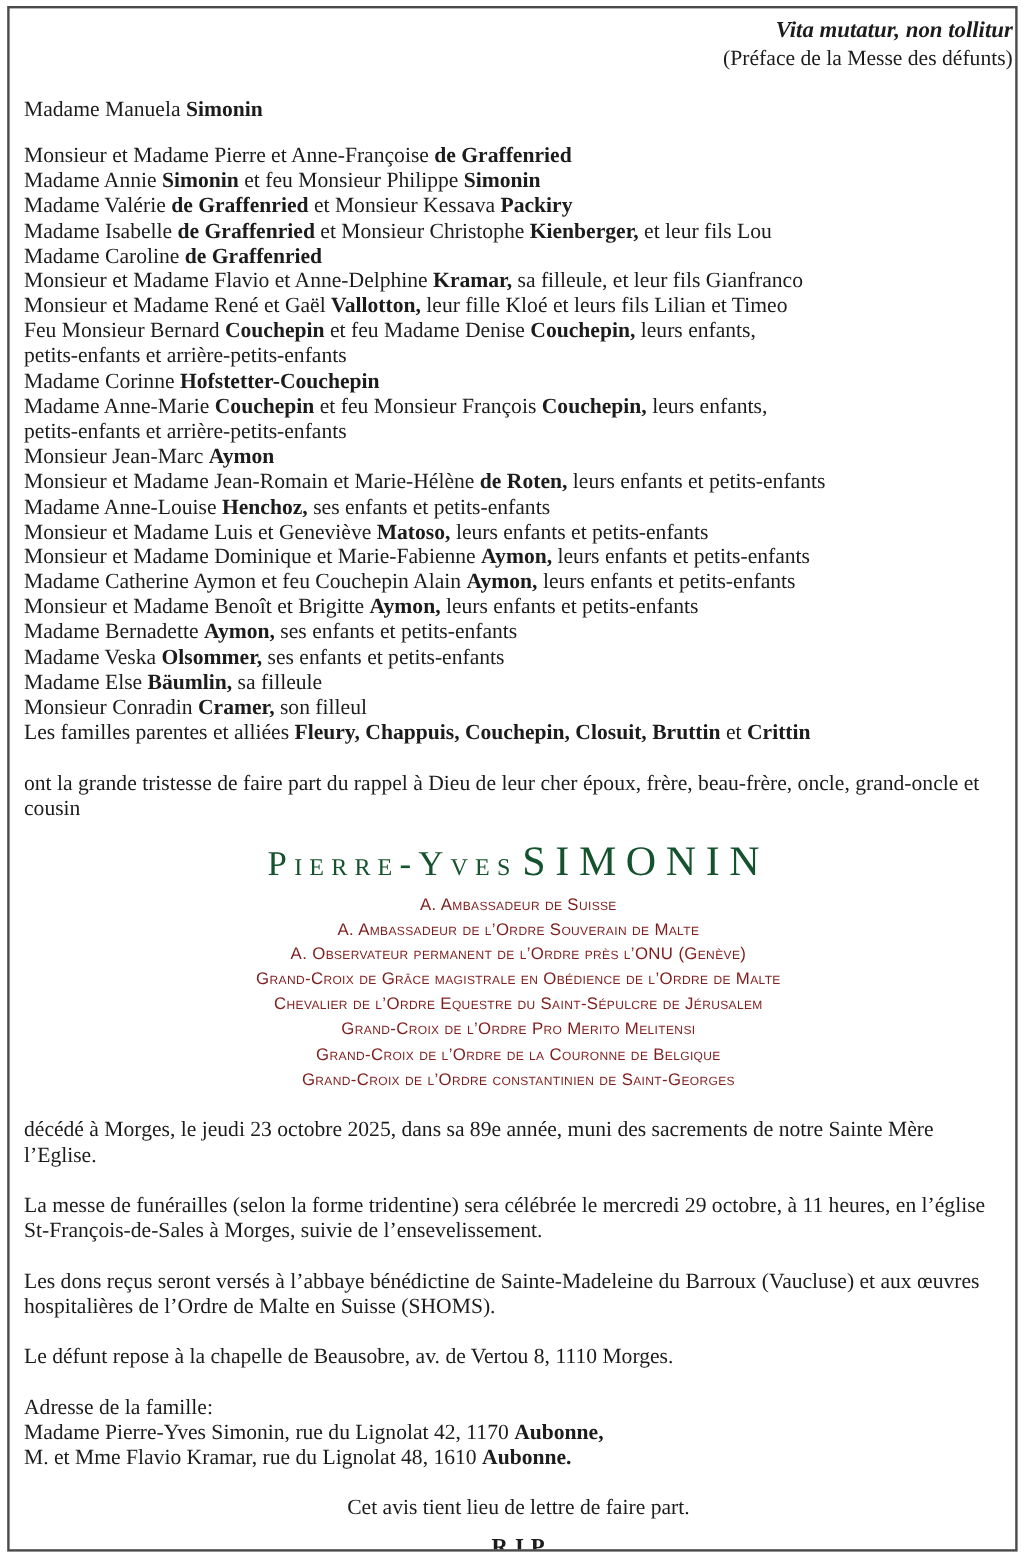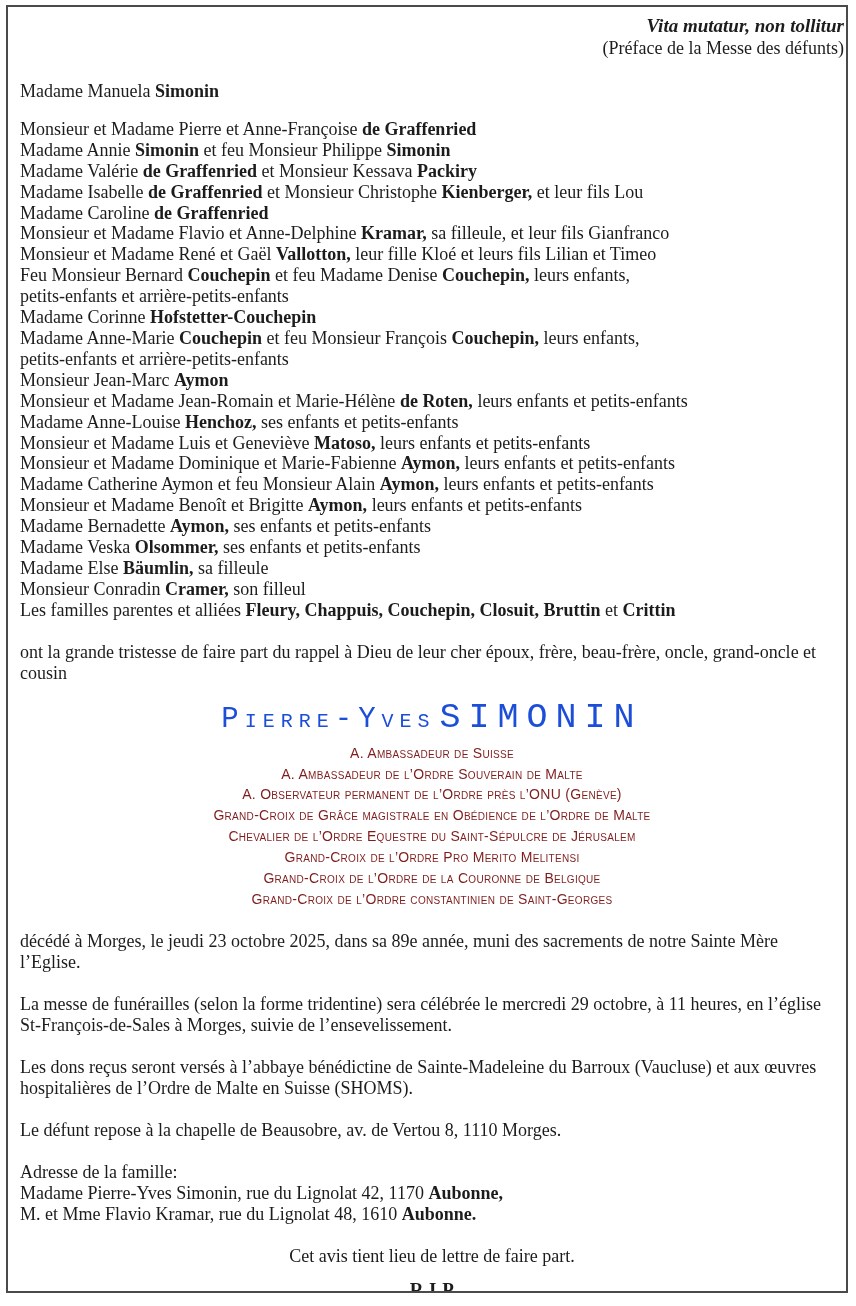--- a/index.html
+++ b/index.html
@@ -51,23 +51,23 @@
     white-space: nowrap;
   }
   .intro {
     margin-top: 21px;
     max-width: 806px;
     line-height: 21px;
   }
   .name-line {
     margin-top: 14px;
     text-align: center;
-    font-family: Liberation Mono, monospace;
+    font-family: Liberation Serif, serif;
     font-weight: 300;
-    color: #1d4ed8;
+    color: #14532d;
   }
   .name-first {
     font-variant: small-caps;
     font-size: 29px;
     letter-spacing: 6px;
   }
   .name-last {
     text-transform: uppercase;
     font-size: 35px;
     letter-spacing: 8px;
@@ -130,21 +130,21 @@
       <div class="family-line"><span>Feu Monsieur Bernard </span><b>Couchepin</b><span> et feu Madame Denise </span><b>Couchepin,</b><span> leurs enfants,</span></div>
       <div class="family-line"><span>petits-enfants et arrière-petits-enfants</span></div>
       <div class="family-line"><span>Madame Corinne </span><b>Hofstetter-Couchepin</b></div>
       <div class="family-line"><span>Madame Anne-Marie </span><b>Couchepin</b><span> et feu Monsieur François </span><b>Couchepin,</b><span> leurs enfants,</span></div>
       <div class="family-line"><span>petits-enfants et arrière-petits-enfants</span></div>
       <div class="family-line"><span>Monsieur Jean-Marc </span><b>Aymon</b></div>
       <div class="family-line"><span>Monsieur et Madame Jean-Romain et Marie-Hélène </span><b>de Roten,</b><span> leurs enfants et petits-enfants</span></div>
       <div class="family-line"><span>Madame Anne-Louise </span><b>Henchoz,</b><span> ses enfants et petits-enfants</span></div>
       <div class="family-line"><span>Monsieur et Madame Luis et Geneviève </span><b>Matoso,</b><span> leurs enfants et petits-enfants</span></div>
       <div class="family-line"><span>Monsieur et Madame Dominique et Marie-Fabienne </span><b>Aymon,</b><span> leurs enfants et petits-enfants</span></div>
-      <div class="family-line"><span>Madame Catherine Aymon et feu Monsieur Alain </span><b>Aymon,</b><span> leurs enfants et petits-enfants</span></div>
+      <div class="family-line"><span>Madame Catherine Aymon et feu Couchepin Alain </span><b>Aymon,</b><span> leurs enfants et petits-enfants</span></div>
       <div class="family-line"><span>Monsieur et Madame Benoît et Brigitte </span><b>Aymon,</b><span> leurs enfants et petits-enfants</span></div>
       <div class="family-line"><span>Madame Bernadette </span><b>Aymon,</b><span> ses enfants et petits-enfants</span></div>
       <div class="family-line"><span>Madame Veska </span><b>Olsommer,</b><span> ses enfants et petits-enfants</span></div>
       <div class="family-line"><span>Madame Else </span><b>Bäumlin,</b><span> sa filleule</span></div>
       <div class="family-line"><span>Monsieur Conradin </span><b>Cramer,</b><span> son filleul</span></div>
       <div class="family-line"><span>Les familles parentes et alliées </span><b>Fleury, Chappuis, Couchepin, Closuit, Bruttin</b><span> et </span><b>Crittin</b></div>
     </div>
 
   <div class="intro">ont la grande tristesse de faire part du rappel à Dieu de leur cher époux, frère, beau-frère, oncle, grand-oncle et cousin</div>
 

